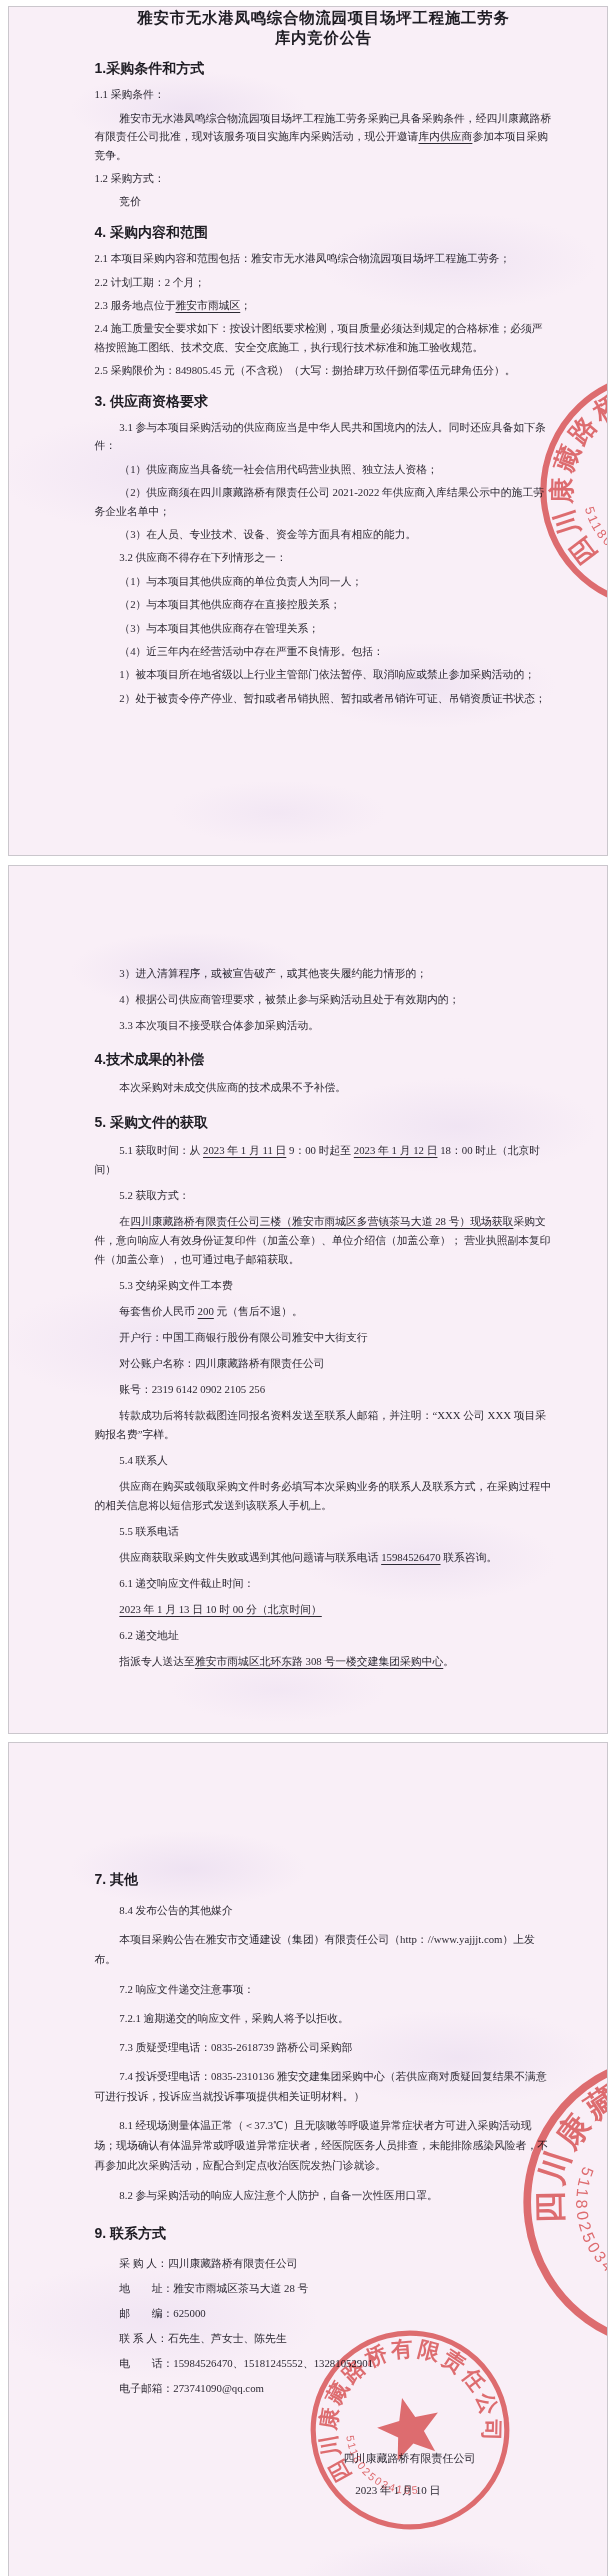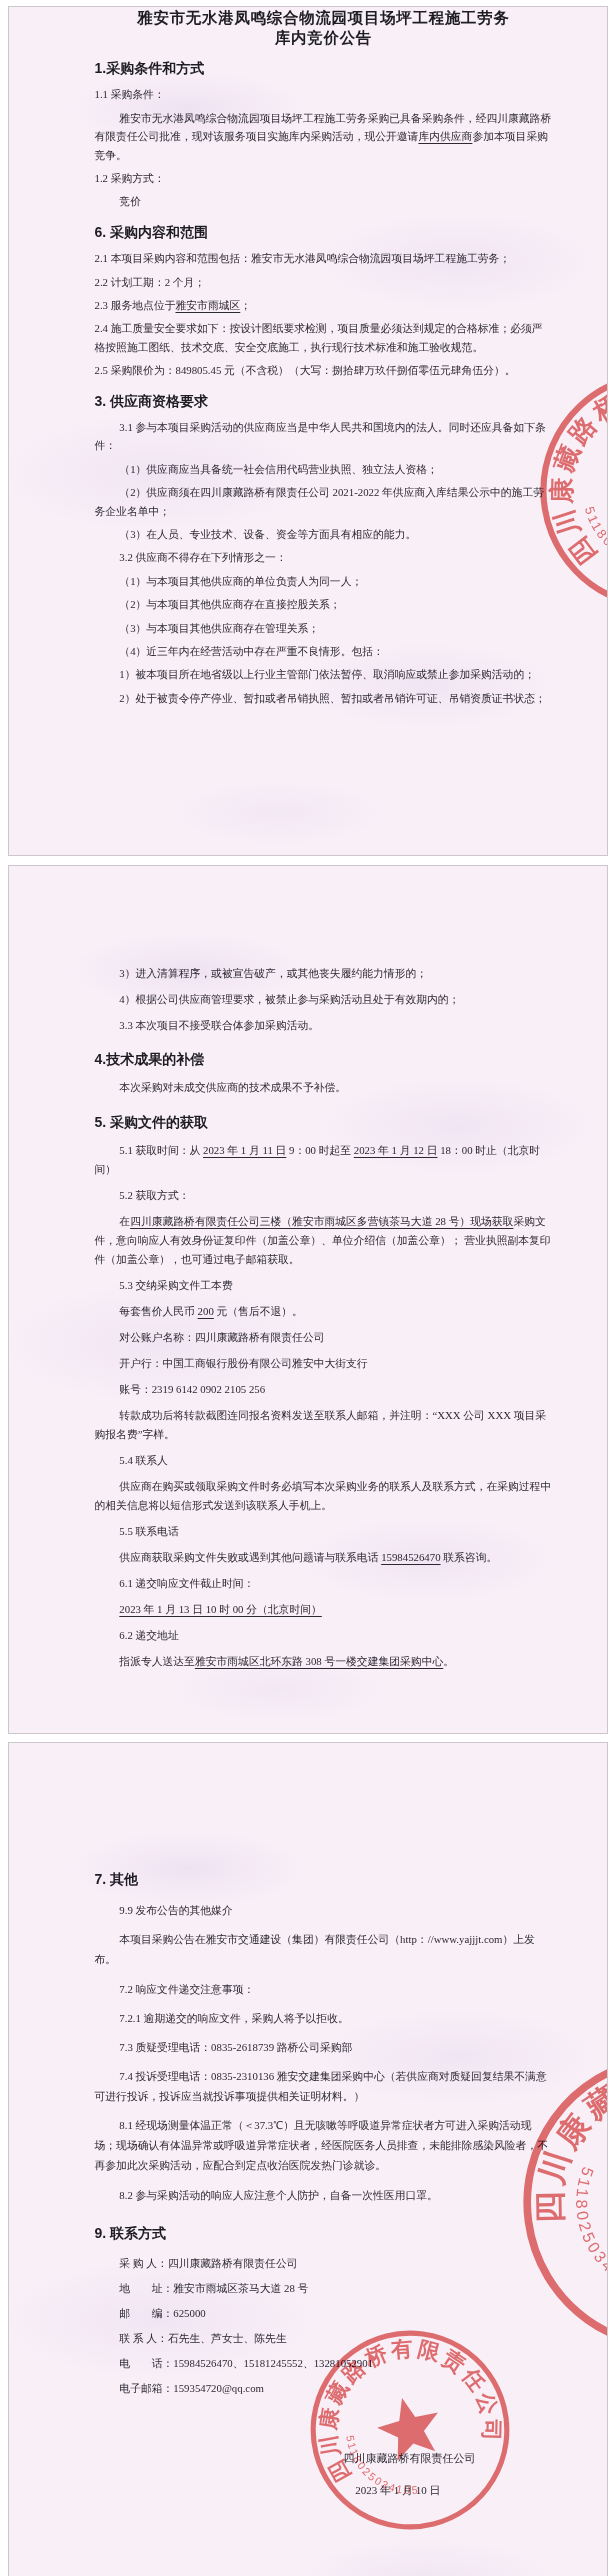--- a/index.html
+++ b/index.html
@@ -44,21 +44,21 @@
 
 <div id="doc">
     <div class="page p1" style="">
       <div class="blk title"><span>雅安市无水港凤鸣综合物流园项目场坪工程施工劳务</span></div>
       <div class="blk title"><span>库内竞价公告</span></div>
       <div class="blk h1"><span>1.采购条件和方式</span></div>
       <div class="blk "><span>1.1 采购条件：</span></div>
       <div class="blk ind"><span>雅安市无水港凤鸣综合物流园项目场坪工程施工劳务采购已具备采购条件，经四川康藏路桥有限责任公司批准，现对该服务项目实施库内采购活动，现公开邀请</span><span class="u">库内供应商</span><span>参加本项目采购竞争。</span></div>
       <div class="blk "><span>1.2 采购方式：</span></div>
       <div class="blk ind"><span>竞价</span></div>
-      <div class="blk h1"><span>6. 采购内容和范围</span></div>
+      <div class="blk h1"><span>4. 采购内容和范围</span></div>
       <div class="blk "><span>2.1 本项目采购内容和范围包括：雅安市无水港凤鸣综合物流园项目场坪工程施工劳务；</span></div>
       <div class="blk "><span>2.2 计划工期：2 个月；</span></div>
       <div class="blk "><span>2.3 服务地点位于</span><span class="u">雅安市雨城区</span><span>；</span></div>
       <div class="blk "><span>2.4 施工质量安全要求如下：按设计图纸要求检测，项目质量必须达到规定的合格标准；必须严格按照施工图纸、技术交底、安全交底施工，执行现行技术标准和施工验收规范。</span></div>
       <div class="blk "><span>2.5 采购限价为：849805.45 元（不含税）（大写：捌拾肆万玖仟捌佰零伍元肆角伍分）。</span></div>
       <div class="blk h1"><span>3. 供应商资格要求</span></div>
       <div class="blk ind"><span>3.1 参与本项目采购活动的供应商应当是中华人民共和国境内的法人。同时还应具备如下条件：</span></div>
       <div class="blk ind"><span>（1）供应商应当具备统一社会信用代码营业执照、独立法人资格；</span></div>
       <div class="blk ind"><span>（2）供应商须在四川康藏路桥有限责任公司 2021-2022 年供应商入库结果公示中的施工劳务企业名单中；</span></div>
       <div class="blk ind"><span>（3）在人员、专业技术、设备、资金等方面具有相应的能力。</span></div>
@@ -90,50 +90,50 @@
       <div class="blk ind"><span>4）根据公司供应商管理要求，被禁止参与采购活动且处于有效期内的；</span></div>
       <div class="blk ind"><span>3.3 本次项目不接受联合体参加采购活动。</span></div>
       <div class="blk h1"><span>4.技术成果的补偿</span></div>
       <div class="blk ind"><span>本次采购对未成交供应商的技术成果不予补偿。</span></div>
       <div class="blk h1"><span>5. 采购文件的获取</span></div>
       <div class="blk ind"><span>5.1 获取时间：从 </span><span class="u">2023 年 1 月 11 日</span><span> 9：00 时起至 </span><span class="u">2023 年 1 月 12 日</span><span> 18：00 时止（北京时间）</span></div>
       <div class="blk ind"><span>5.2 获取方式：</span></div>
       <div class="blk ind"><span>在</span><span class="u">四川康藏路桥有限责任公司三楼（雅安市雨城区多营镇茶马大道 28 号）现场获取</span><span>采购文件，意向响应人有效身份证复印件（加盖公章）、单位介绍信（加盖公章）； 营业执照副本复印件（加盖公章），也可通过电子邮箱获取。</span></div>
       <div class="blk ind"><span>5.3 交纳采购文件工本费</span></div>
       <div class="blk ind"><span>每套售价人民币 </span><span class="u">200</span><span> 元（售后不退）。</span></div>
+      <div class="blk ind"><span>开户行：中国工商银行股份有限公司雅安中大街支行</span></div>
       <div class="blk ind"><span>对公账户名称：四川康藏路桥有限责任公司</span></div>
-      <div class="blk ind"><span>开户行：中国工商银行股份有限公司雅安中大街支行</span></div>
       <div class="blk ind"><span>账号：2319 6142 0902 2105 256</span></div>
       <div class="blk ind"><span>转款成功后将转款截图连同报名资料发送至联系人邮箱，并注明：“XXX 公司 XXX 项目采购报名费”字样。</span></div>
       <div class="blk ind"><span>5.4 联系人</span></div>
       <div class="blk ind"><span>供应商在购买或领取采购文件时务必填写本次采购业务的联系人及联系方式，在采购过程中的相关信息将以短信形式发送到该联系人手机上。</span></div>
       <div class="blk ind"><span>5.5 联系电话</span></div>
       <div class="blk ind"><span>供应商获取采购文件失败或遇到其他问题请与联系电话 </span><span class="u">15984526470</span><span> 联系咨询。</span></div>
       <div class="blk ind"><span>6.1 递交响应文件截止时间：</span></div>
       <div class="blk ind"><span class="u">2023 年 1 月 13 日 10 时 00 分（北京时间）</span></div>
       <div class="blk ind"><span>6.2 递交地址</span></div>
       <div class="blk ind"><span>指派专人送达至</span><span class="u">雅安市雨城区北环东路 308 号一楼交建集团采购中心</span><span>。</span></div>
     </div>
     <div class="page p3" style="padding-top: 108px;">
       <div class="blk h1"><span>7. 其他</span></div>
-      <div class="blk ind"><span>9.9 发布公告的其他媒介</span></div>
+      <div class="blk ind"><span>8.4 发布公告的其他媒介</span></div>
       <div class="blk ind"><span>本项目采购公告在雅安市交通建设（集团）有限责任公司（http：//www.yajjjt.com）上发布。</span></div>
       <div class="blk ind"><span>7.2 响应文件递交注意事项：</span></div>
       <div class="blk ind"><span>7.2.1 逾期递交的响应文件，采购人将予以拒收。</span></div>
       <div class="blk ind"><span>7.3 质疑受理电话：0835-2618739 路桥公司采购部</span></div>
       <div class="blk ind"><span>7.4 投诉受理电话：0835-2310136 雅安交建集团采购中心（若供应商对质疑回复结果不满意可进行投诉，投诉应当就投诉事项提供相关证明材料。）</span></div>
       <div class="blk ind"><span>8.1 经现场测量体温正常（＜37.3℃）且无咳嗽等呼吸道异常症状者方可进入采购活动现场；现场确认有体温异常或呼吸道异常症状者，经医院医务人员排查，未能排除感染风险者，不再参加此次采购活动，应配合到定点收治医院发热门诊就诊。</span></div>
       <div class="blk ind"><span>8.2 参与采购活动的响应人应注意个人防护，自备一次性医用口罩。</span></div>
       <div class="blk h1"><span>9. 联系方式</span></div>
       <div class="blk ind contact"><span>采 购 人：四川康藏路桥有限责任公司</span></div>
       <div class="blk ind contact"><span>地　　址：雅安市雨城区茶马大道 28 号</span></div>
       <div class="blk ind contact"><span>邮　　编：625000</span></div>
       <div class="blk ind contact"><span>联 系 人：石先生、芦女士、陈先生</span></div>
       <div class="blk ind contact"><span>电　　话：15984526470、15181245552、13281052901</span></div>
-      <div class="blk ind contact"><span>电子邮箱：159354720@qq.com</span></div>
+      <div class="blk ind contact"><span>电子邮箱：273741090@qq.com</span></div>
       <div class="blk sign" style="top: 696px; right: 131px;"><span>四川康藏路桥有限责任公司</span></div>
       <div class="blk sign" style="top: 728px; right: 166px;"><span>2023 年 1 月 10 日</span></div>
       <div class="stamp" style="left:509px;top:306px;width:307px;height:307px;transform:rotate(14deg)">
     <svg viewBox="0 0 200 200" width="100%" height="100%" style="font-size:14px">
       <defs>
         <path id="arcTs2" d="M 37.6,136 A 72,72 0 1 1 162.4,136" fill="none"></path>
         <path id="arcBs2" d="M 40,84 A 62,62 0 0 0 100,162" fill="none"></path>
       </defs>
       <circle cx="100" cy="100" r="94" fill="none" stroke="#e05f5f" stroke-width="5"></circle>
       <text font-size="21" letter-spacing="3" fill="#e05f5f" font-family="Liberation Sans, sans-serif" font-weight="bold">

